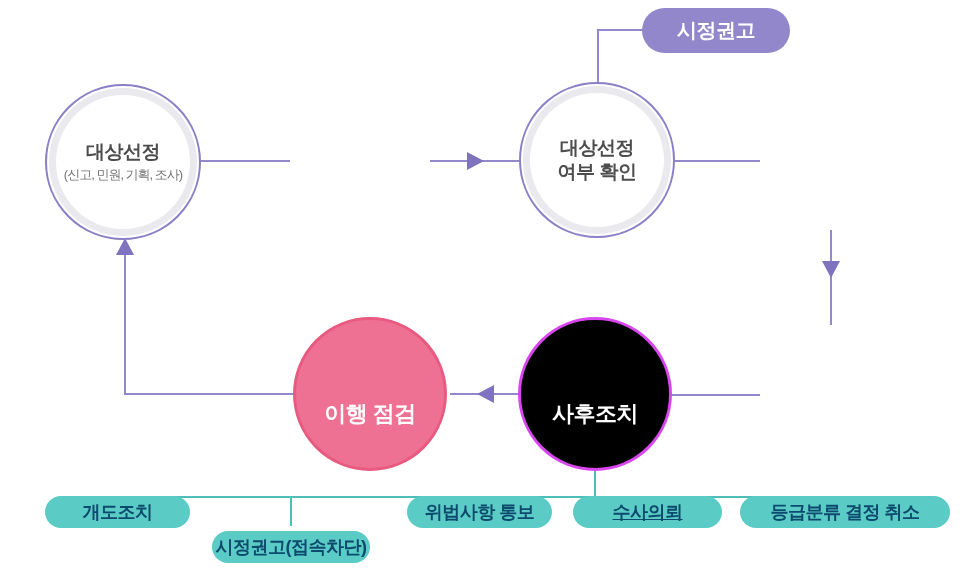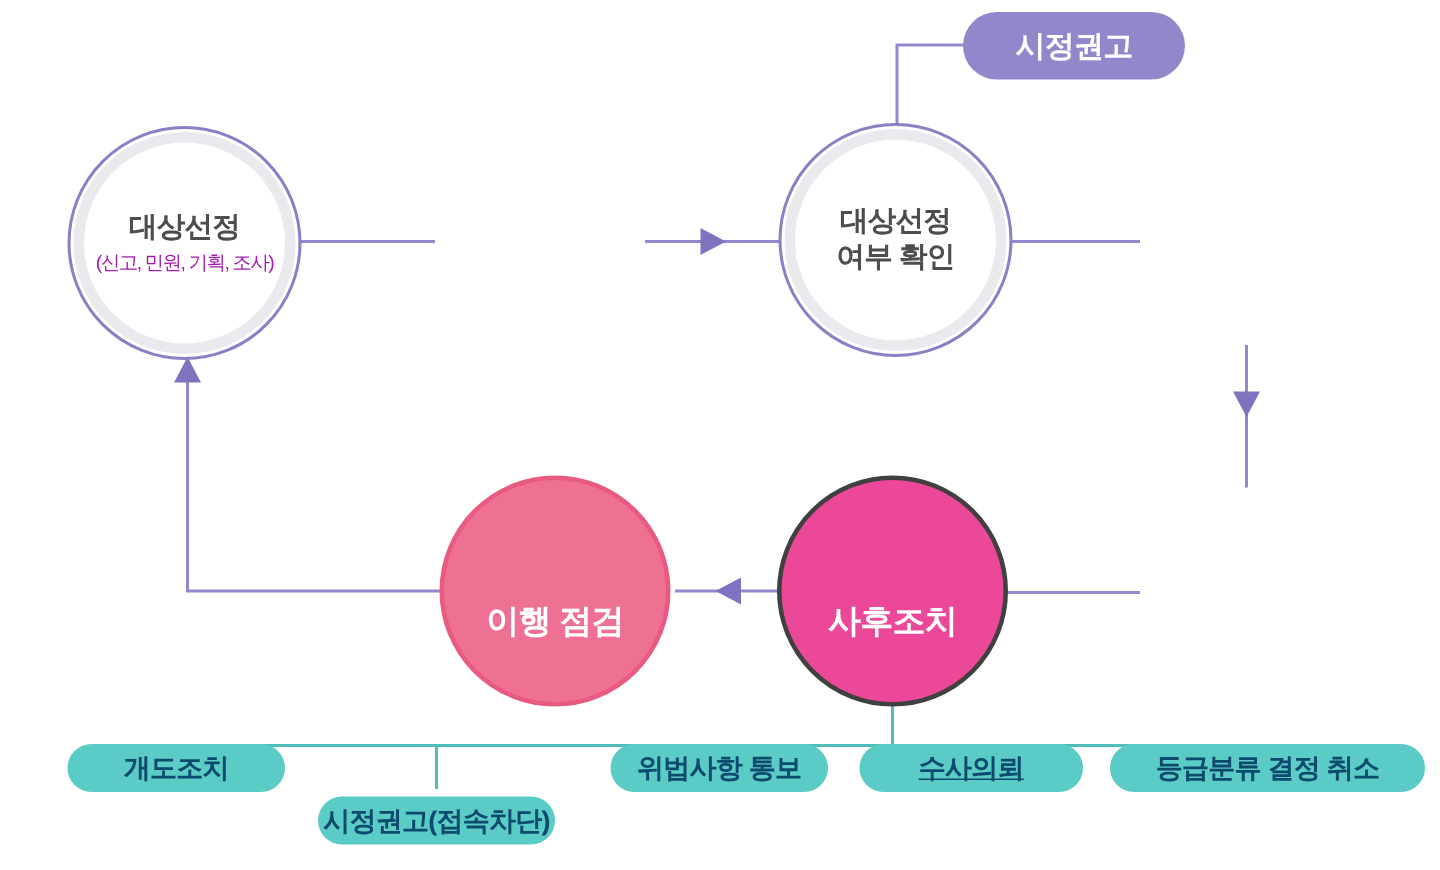--- a/index.html
+++ b/index.html
@@ -36,36 +36,36 @@
   }
   .circle .label {
     font-size: 19px;
     font-weight: bold;
     color: #4d4d4d;
     letter-spacing: -0.5px;
     line-height: 1.25;
   }
   .circle .sublabel {
     font-size: 13px;
-    color: #a21caf;
+    color: #737373;
     letter-spacing: -1px;
     margin-top: 3px;
   }
   
   .circle-filled {
     position: absolute;
     border-radius: 50%;
     display: flex;
     align-items: center;
     justify-content: center;
     text-align: center;
     z-index: 1;
   }
   .circle-pink   { background: #ee7093; border: 3px solid #e85a80; }
-  .circle-teal   { background: #ec4899; border: 3px solid #404040; }
+  .circle-teal   { background: #000000; border: 3px solid #d946ef; }
   .circle-filled .label {
     font-size: 22px;
     font-weight: bold;
     color: #ffffff;
     letter-spacing: -0.5px;
     margin-top: 40px;
   }
   
   .pill-purple {
     position: absolute;

